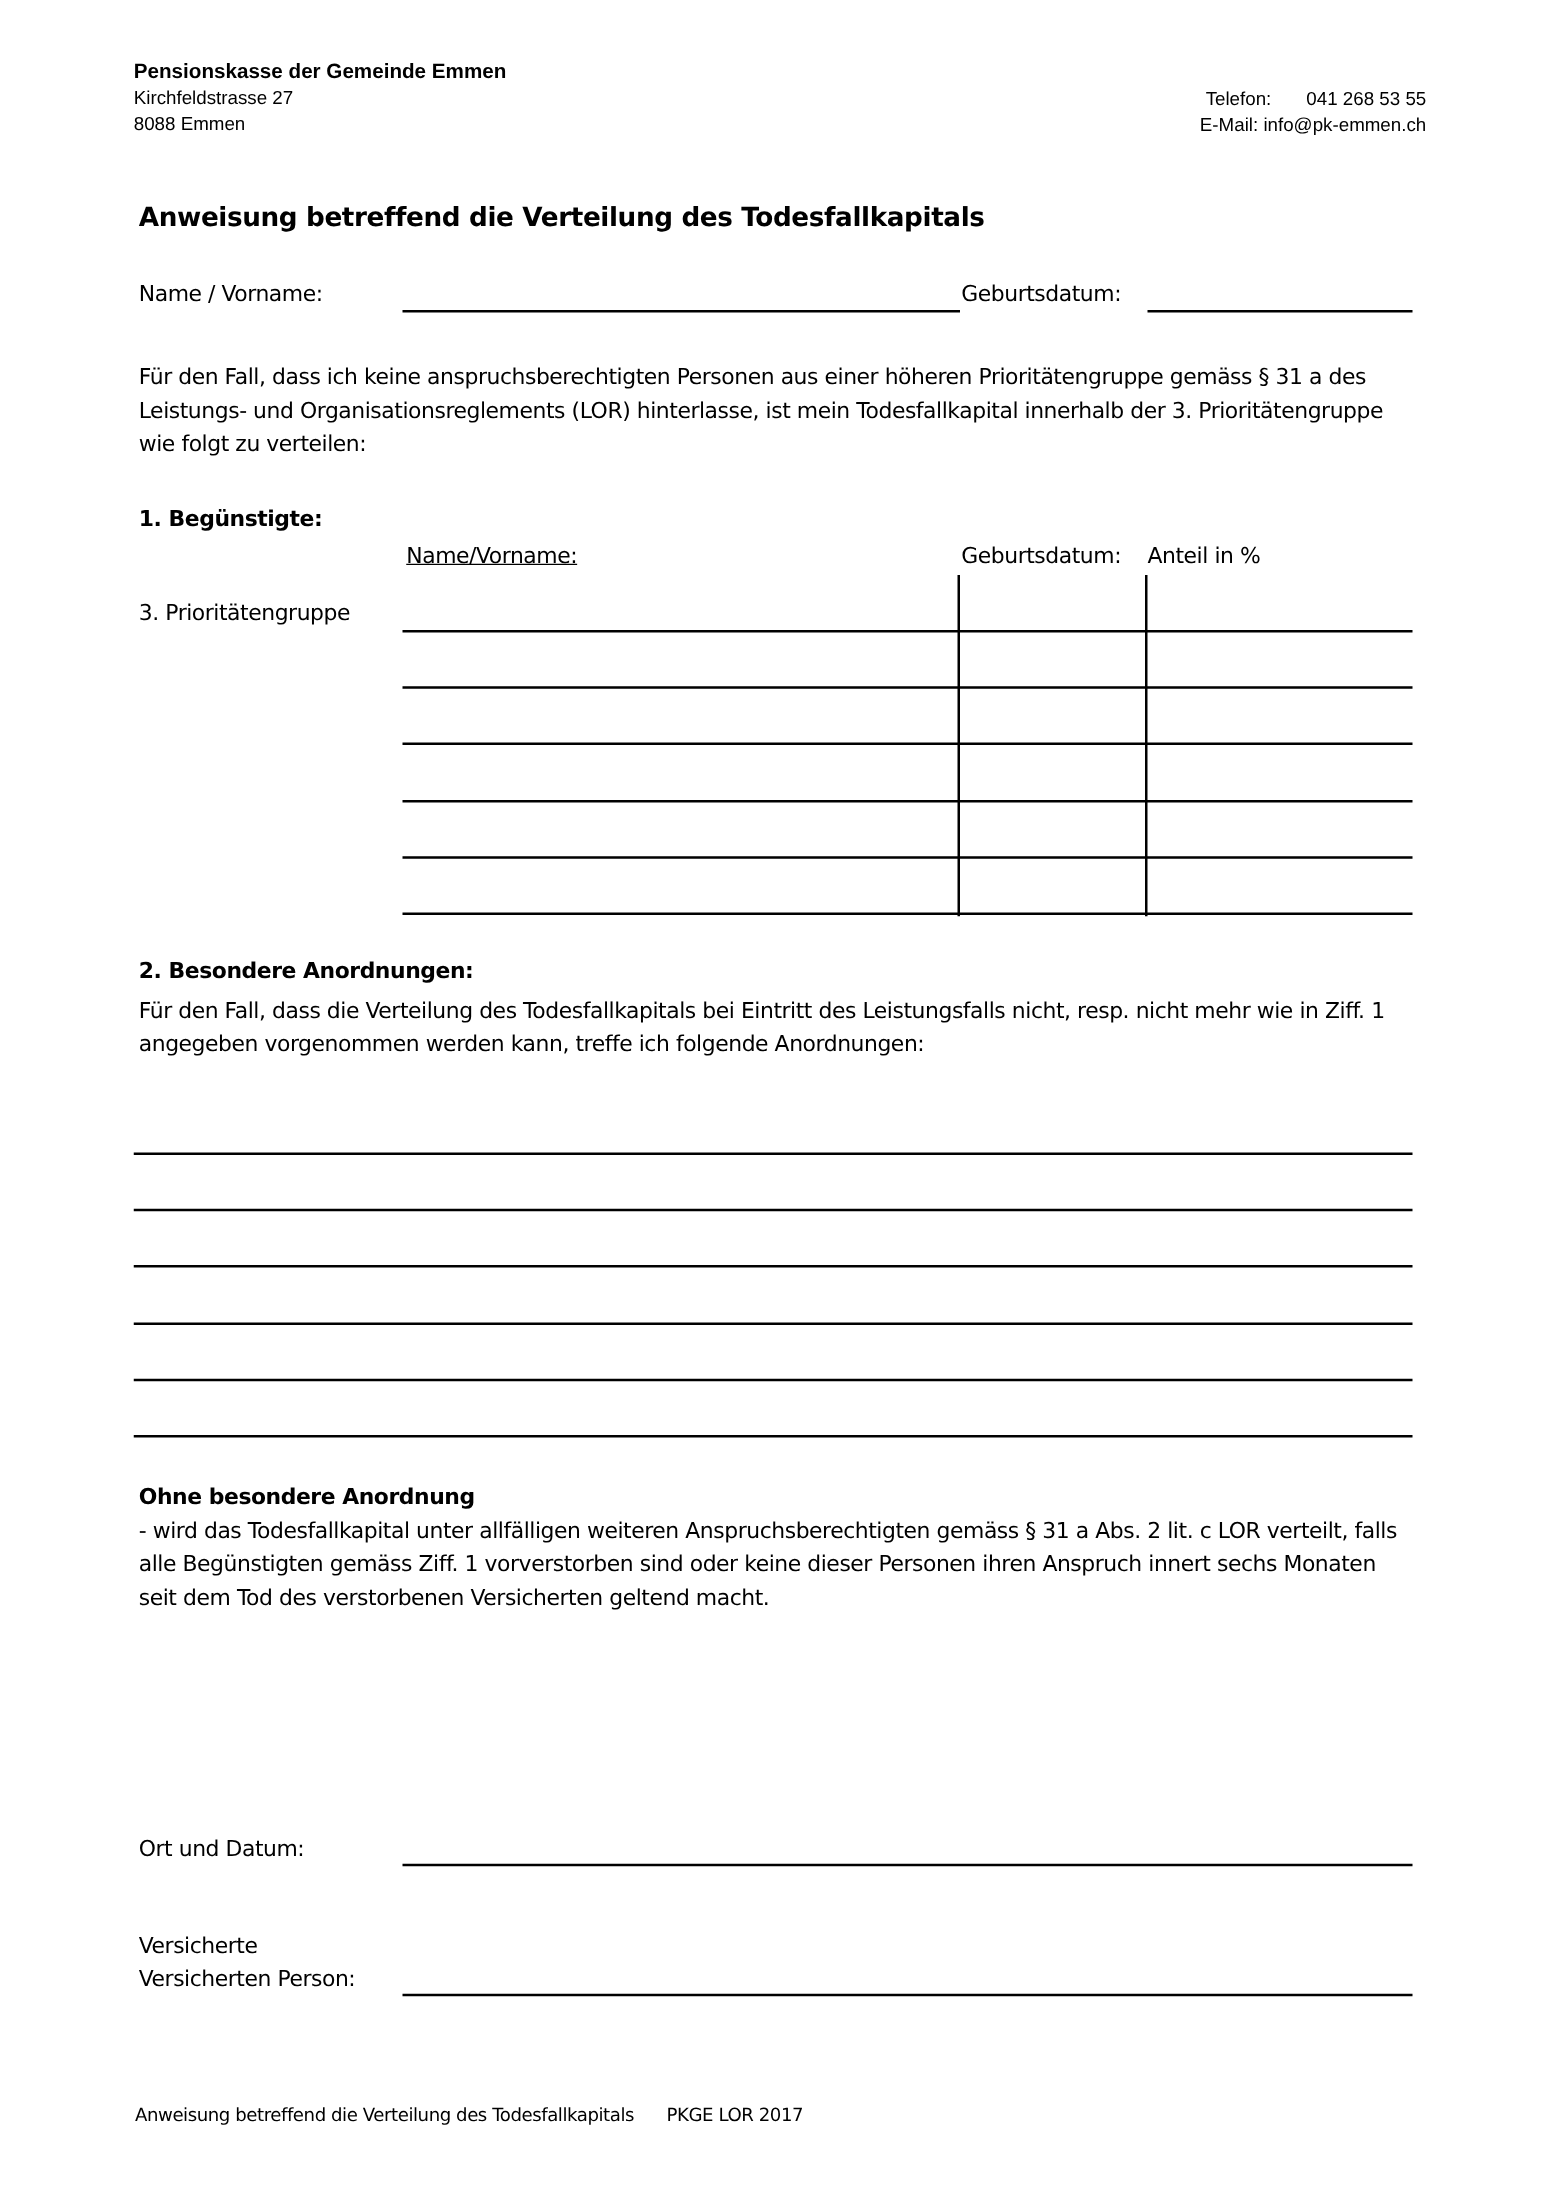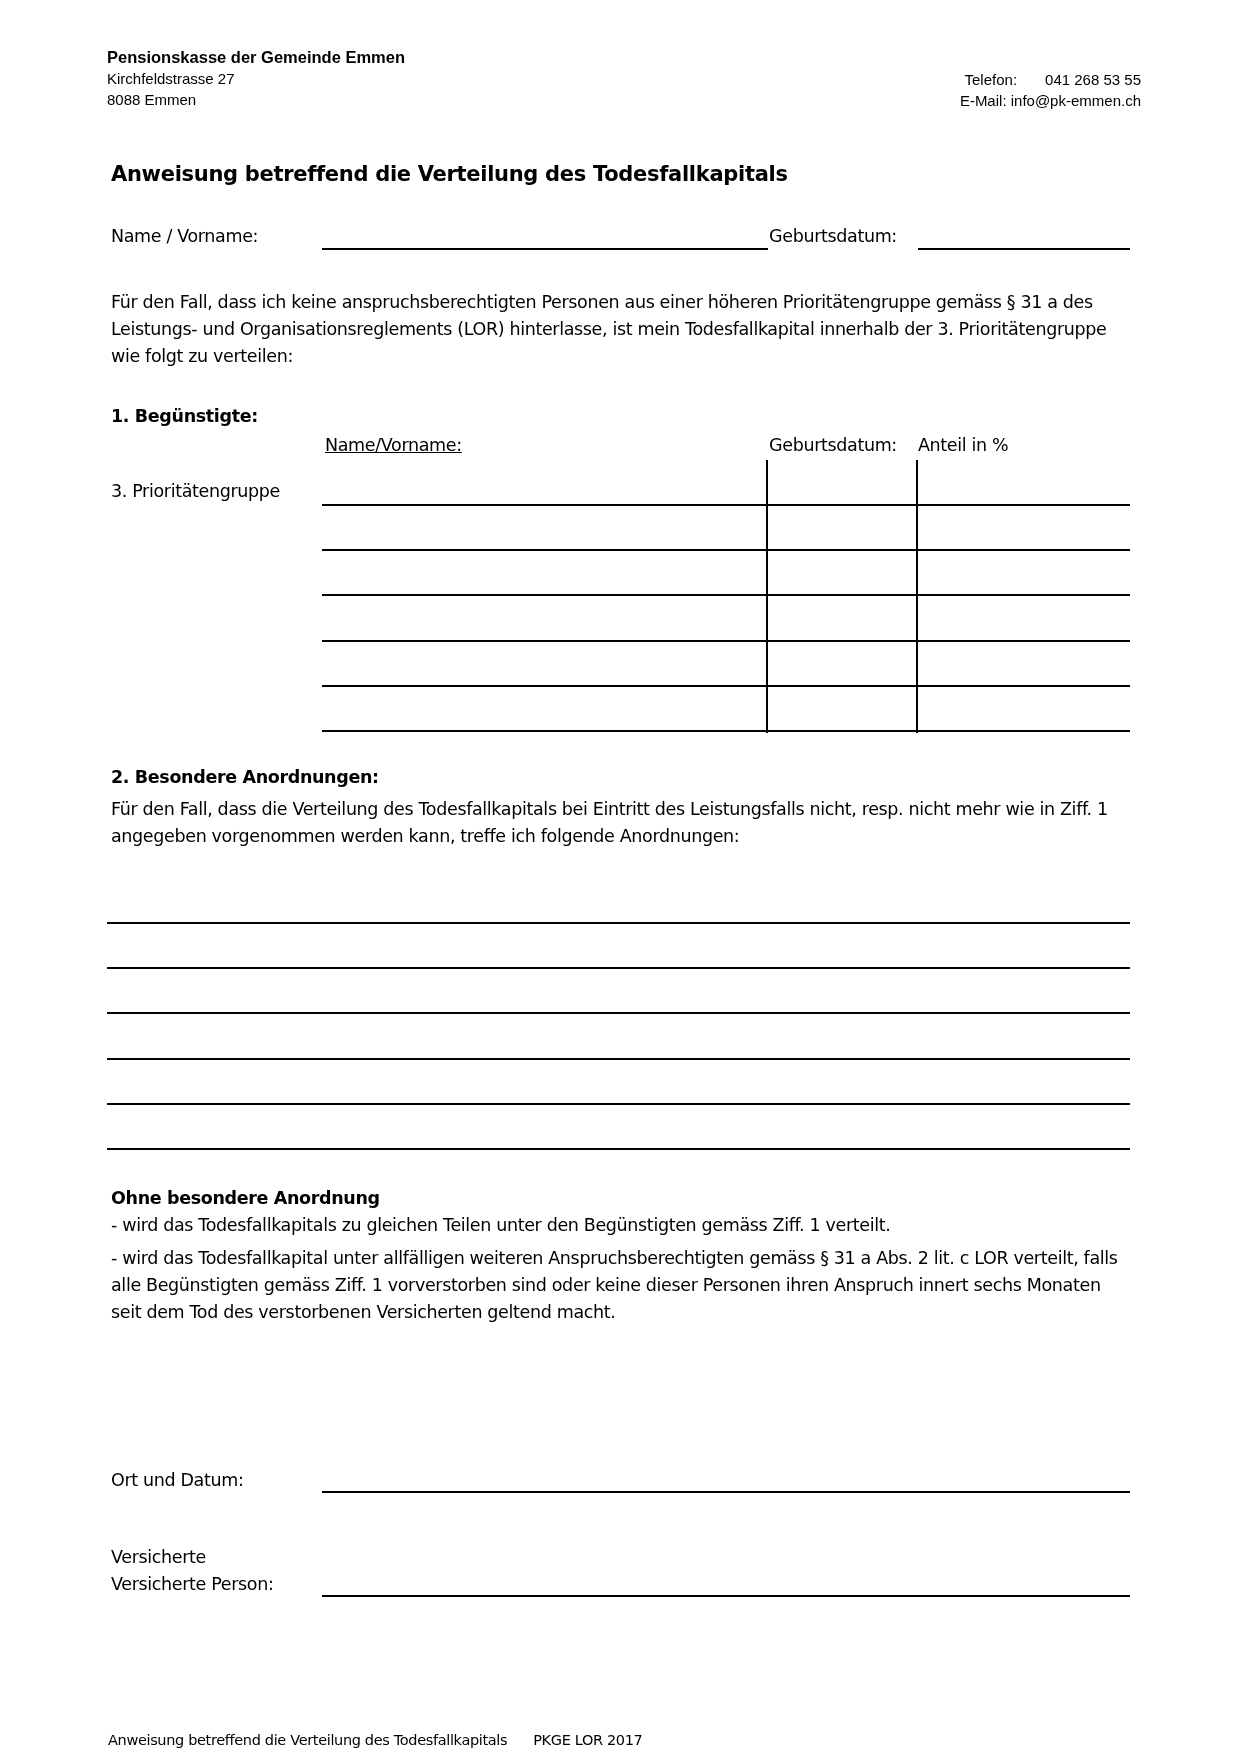--- a/index.html
+++ b/index.html
@@ -112,30 +112,29 @@
   <input class="field" style="left: 107px; top: 1028px; width: 1023px;" value="">
   <div class="line" style="left:107px; top:1058px; width:1023px;"></div>
   <input class="field" style="left: 107px; top: 1073px; width: 1023px;" value="">
   <div class="line" style="left:107px; top:1103px; width:1023px;"></div>
   <input class="field" style="left: 107px; top: 1118px; width: 1023px;" value="">
   <div class="line" style="left:107px; top:1148px; width:1023px;"></div>
 </div>
 
 <div class="abs txt bold" style="left:111px; top:1185px;">Ohne besondere Anordnung</div>
 <div class="abs txt" style="left:111px; top:1212px; width:1020px;">
-  <p class="para">- wird das Todesfallkapitals zu gleichen Teilen unter den Begünstigten gemäss Ziff. 1 verteilt.</p>
   <p class="para">- wird das Todesfallkapital unter allfälligen weiteren Anspruchsberechtigten gemäss § 31 a Abs. 2 lit. c LOR verteilt, falls alle Begünstigten gemäss Ziff. 1 vorverstorben sind oder keine dieser Personen ihren Anspruch innert sechs Monaten seit dem Tod des verstorbenen Versicherten geltend macht.</p>
 </div>
 
 <div class="abs txt" style="left:111px; top:1467px;">Ort und Datum:</div>
 <input class="field" style="left: 322px; top: 1461px; width: 808px;" value="">
 <div class="line" style="left:322px; top:1491px; width:808px;"></div>
 
 <div class="abs txt" style="left:111px; top:1544px;">
   <div>Versicherte</div>
-  <div>Versicherte Person:</div>
+  <div>Versicherten Person:</div>
 </div>
 <input class="field" style="left: 322px; top: 1565px; width: 808px;" value="">
 <div class="line" style="left:322px; top:1595px; width:808px;"></div>
 
-<div class="abs footer" style="left:108px; top:1685px;margin-top:47px;">
+<div class="abs footer" style="left:108px; top:1685px;">
   <span>Anweisung betreffend die Verteilung des Todesfallkapitals</span><span class="footer-code">PKGE LOR 2017</span>
 </div>
 
 </body></html>

